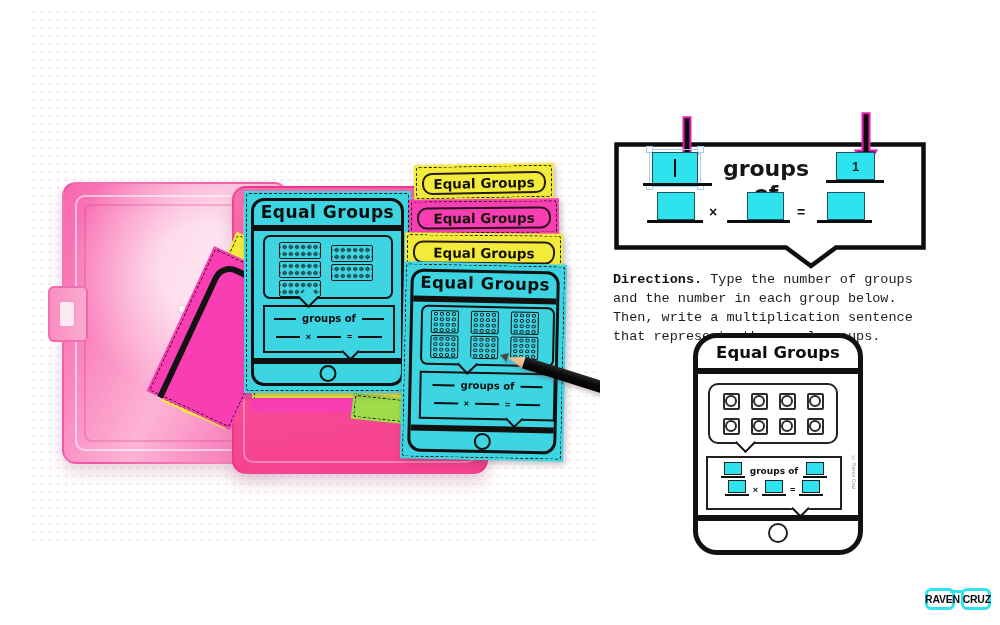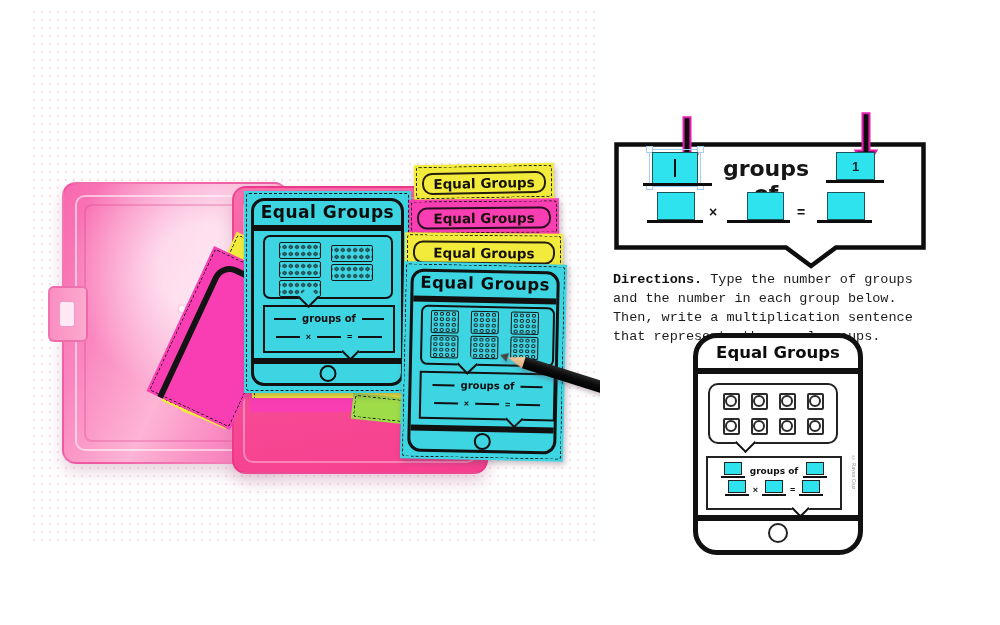--- a/index.html
+++ b/index.html
@@ -358,14 +358,20 @@
             <span class="mln"></span>
           </span>
       </div>
       <div class="notch"></div>
     </div>
     <div class="credit">© Raven Cruz</div>
     <div class="tbar2"></div>
     <div class="thome"></div>
   </div>
 
+  <div id="logo">
+    <div class="lens lensL"></div>
+    <div class="lens lensR"></div>
+    <div class="bridge"></div>
+    <div class="ltext">RAVEN CRUZ</div>
+  </div>
 
 </div>
 
 </body></html>

